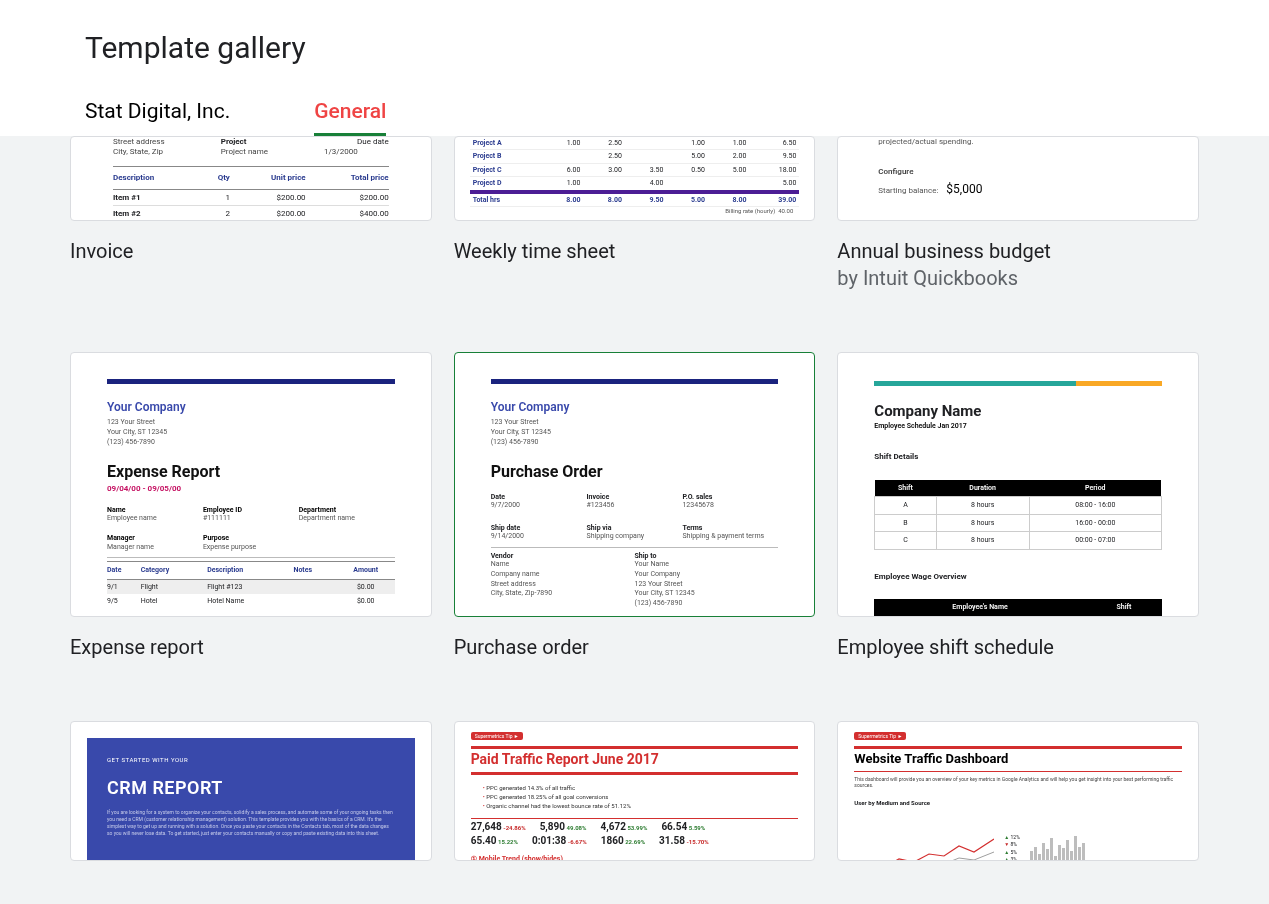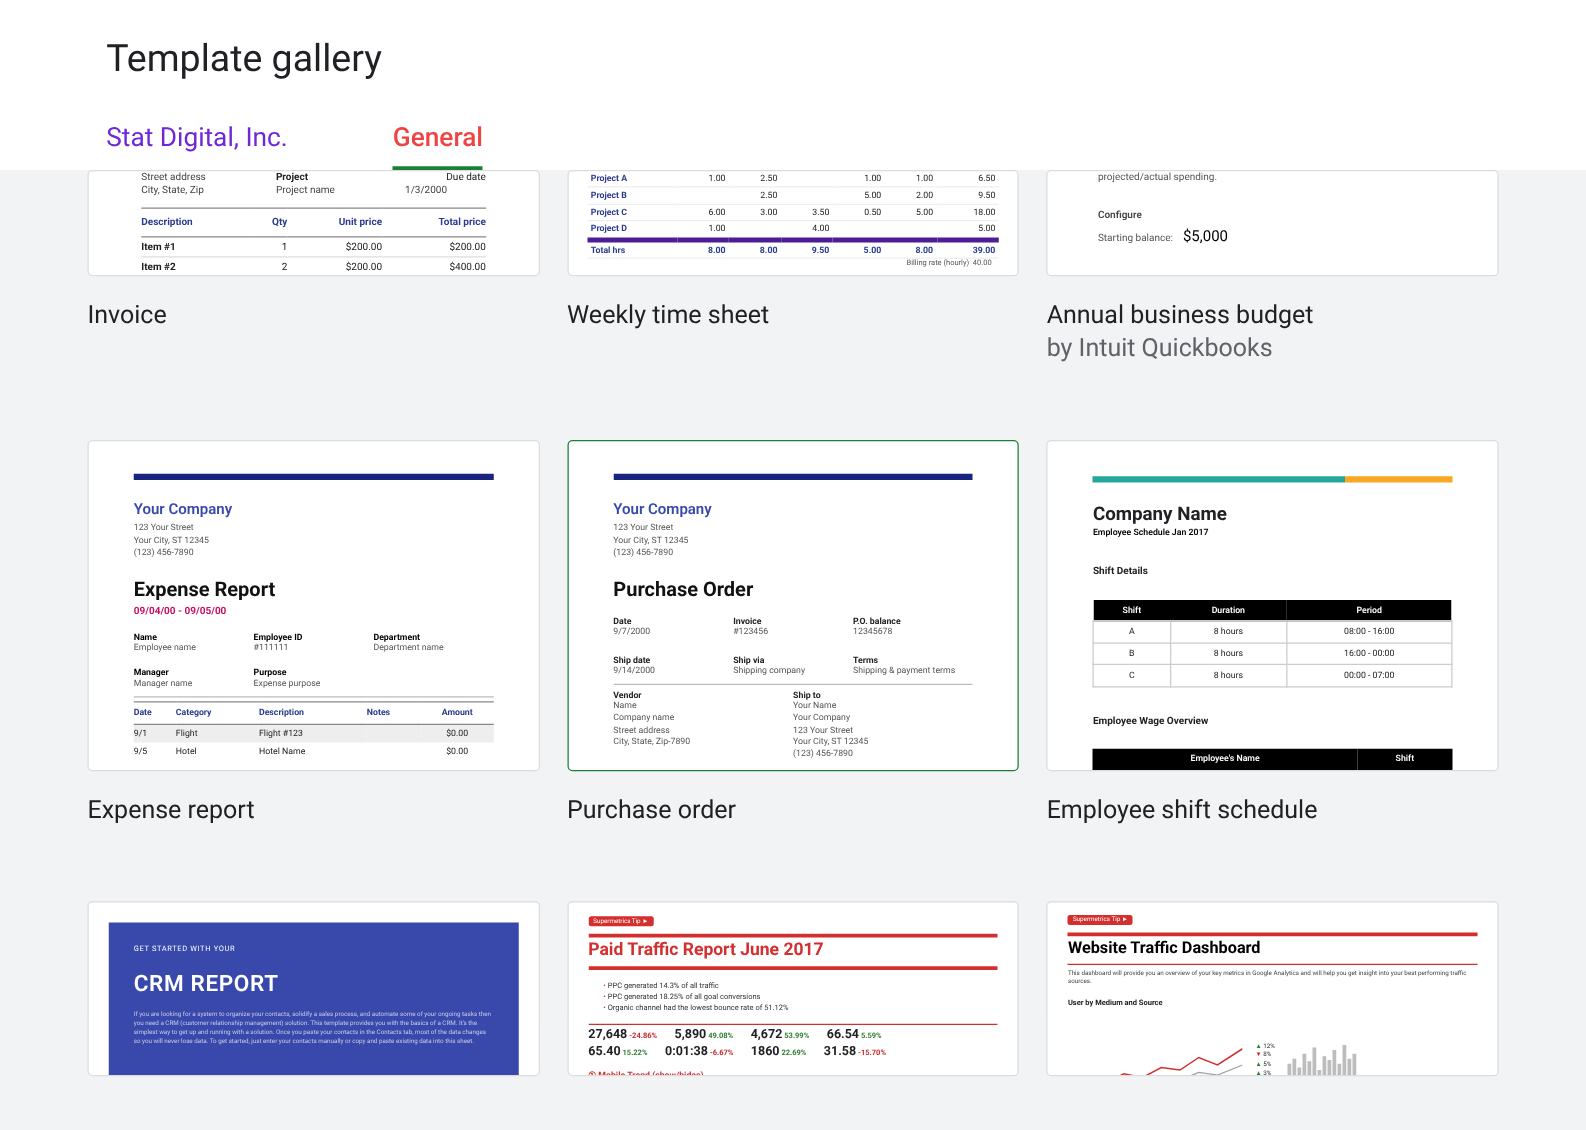--- a/index.html
+++ b/index.html
@@ -17,21 +17,21 @@
     font-weight: 400;
     color: #202124;
     margin-bottom: 34px;
   }
   .tabs {
     display: flex;
     gap: 40px;
   }
   .tab {
     font-size: 21px;
-    color: #6d28d9;
+    color: #000000;
     padding-bottom: 10px;
     border-bottom: 3px solid transparent;
     cursor: pointer;
   }
   .tab.active {
     color: #ef4444;
     font-weight: 500;
     border-bottom: 3px solid #188038;
     margin-left: 44px;
   }
@@ -387,21 +387,21 @@
           <div class="po-grid">
             <div>
                 <div class="lbl">Date</div>
                 <div class="val">9/7/2000</div>
               </div>
             <div>
                 <div class="lbl">Invoice</div>
                 <div class="val">#123456</div>
               </div>
             <div>
-                <div class="lbl">P.O. balance</div>
+                <div class="lbl">P.O. sales</div>
                 <div class="val">12345678</div>
               </div>
             <div>
                 <div class="lbl">Ship date</div>
                 <div class="val">9/14/2000</div>
               </div>
             <div>
                 <div class="lbl">Ship via</div>
                 <div class="val">Shipping company</div>
               </div>

